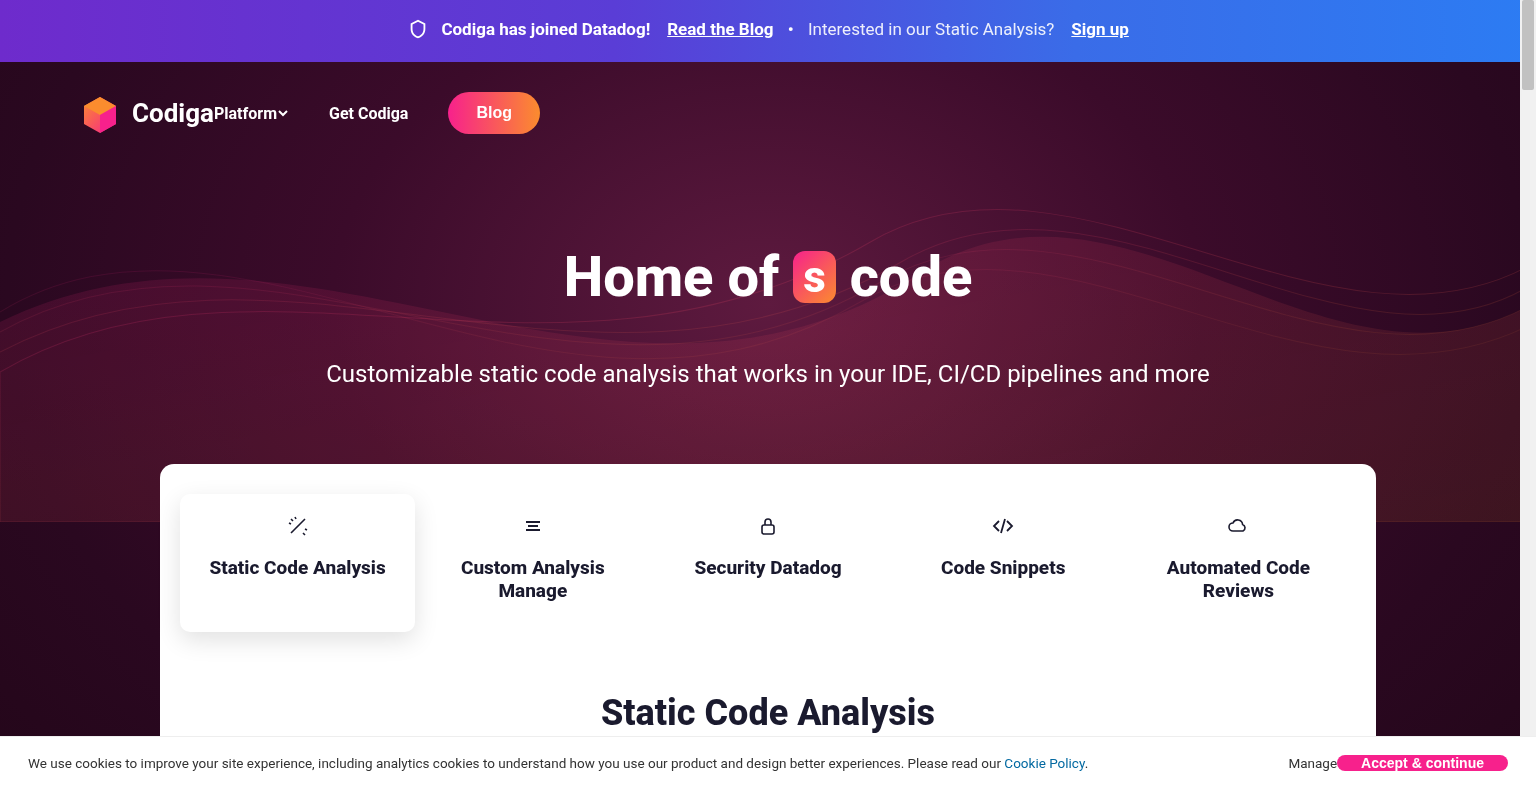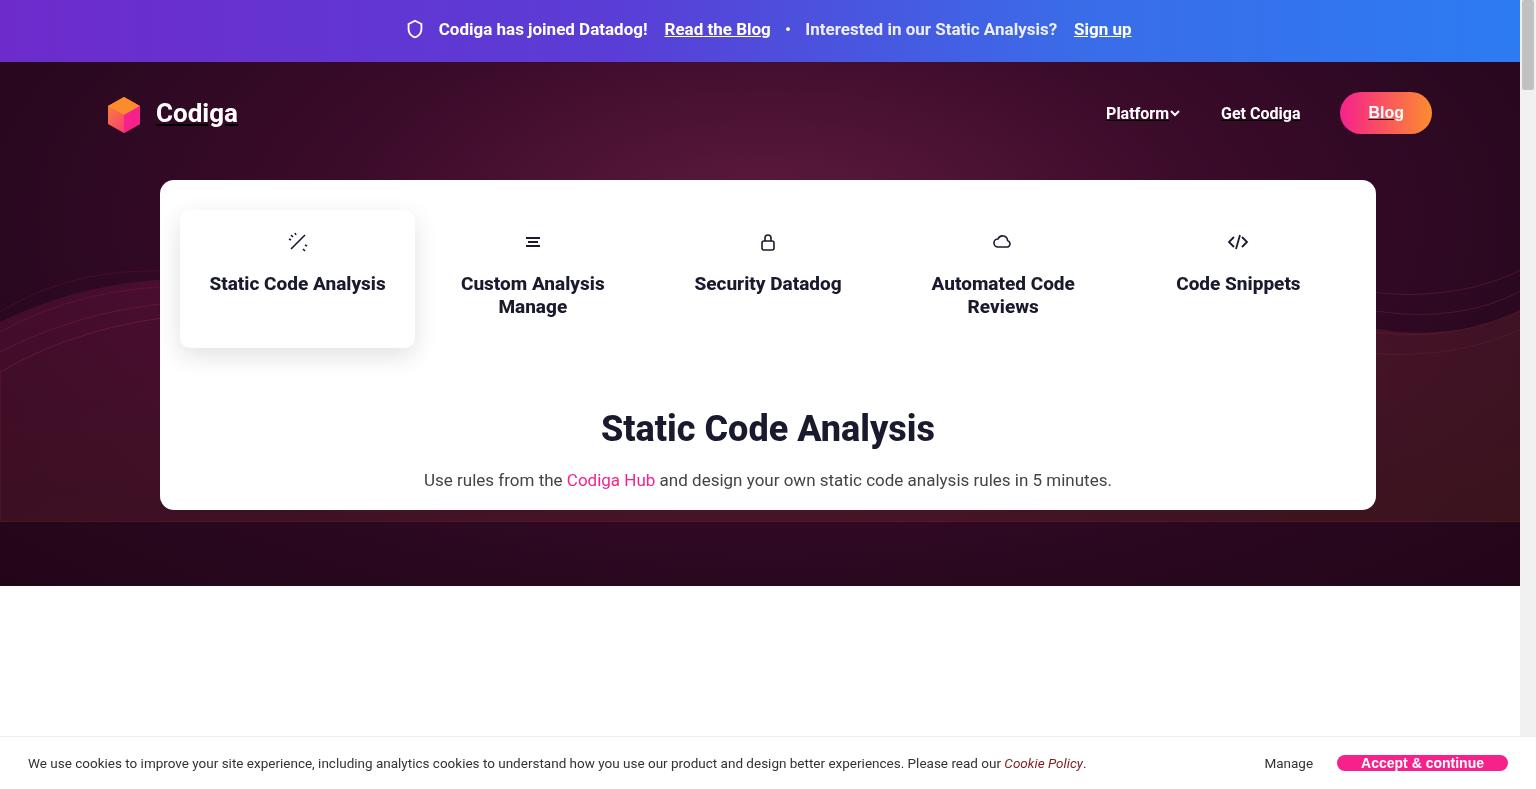--- a/index.html
+++ b/index.html
@@ -10,43 +10,41 @@
   color: #fff;
   padding: 18px 20px;
   text-align: center;
   font-size: 17px;
   font-weight: 500;
 }
 .announcement-bar .icon-box { display: inline-block; margin-right: 8px; vertical-align: middle; }
 .announcement-bar a { color: #fff; text-decoration: underline; font-weight: 700; }
 .announcement-bar .sep { margin: 0 10px; }
 .announcement-bar .joined { font-weight: 700; }
-.announcement-bar .interested { font-weight: 700; opacity: 0.9; }
+.announcement-bar .interested { font-weight: 400; opacity: 0.9; }
 
 .hero-container {
   background: radial-gradient(ellipse at 50% 30%, #5e1a3f 0%, #3b0b2a 40%, #2a0820 70%, #220618 100%);
   position: relative;
   padding-bottom: 60px;
 }
 .hero-bg {
   position: absolute;
   top: 60px; left: 0; right: 0; height: 400px;
   overflow: hidden;
   opacity: 0.7;
 }
 .hero-bg svg { width: 100%; height: 100%; }
 
 .header {
   display: flex;
   align-items: center;
-  justify-content: space-between;
-  padding: 30px 104px;
+  padding: 30px 80px;
   position: relative;
   z-index: 2;
-  text-decoration: underline;
 }
 .logo { display: flex; align-items: center; gap: 12px; }
 .logo-text { color: #fff; font-size: 26px; font-weight: 700; }
 .nav { display: flex; align-items: center; gap: 40px; }
 .nav-item { color: #fff; font-weight: 700; font-size: 16px; display: flex; align-items: center; gap: 0; cursor: pointer; }
 .blog-btn {
   background: linear-gradient(90deg, #f7218c 0%, #fb8c2e 100%);
   color: #fff;
   font-weight: 700;
   padding: 12px 28px;
@@ -104,22 +102,22 @@
   background: #fff;
   border-top: 1px solid #eee;
   display: flex;
   align-items: center;
   justify-content: space-between;
   padding: 18px 28px;
   font-size: 13.5px;
   color: #333;
   z-index: 100;
 }
-.cookie-text a { color: #7f1d1d; text-decoration: none; font-style: italic; }
-.cookie-actions { display: flex; align-items: center; gap: 24px; }
+.cookie-text a { color: #0369a1; text-decoration: none; }
+.cookie-actions { display: flex; align-items: center; }
 .manage-link { color: #333; cursor: pointer; }
 .accept-btn {
   background: #f7218c;
   color: #fff;
   border: none;
   border-radius: 999px;
   padding: 0 24px;
   font-weight: 700;
   font-size: 14px;
   cursor: pointer;
@@ -190,20 +188,28 @@
             </svg>
         </span>
       </div>
       <div class="nav-item">
         <span>Get Codiga</span>
       </div>
       <button class="blog-btn">Blog</button>
     </nav>
   </header>
 
+  <div class="hero-content">
+    <h1 class="hero-title">
+      <span>Home of</span>
+      <span class="badge">s</span>
+      <span>code</span>
+    </h1>
+    <p class="hero-subtitle">Customizable static code analysis that works in your IDE, CI/CD pipelines and more</p>
+  </div>
 
   <div class="tabs-card">
     <div class="tabs-row">
       <div class="tab active">
         <span class="tab-icon">
           <svg width="24" height="24" viewBox="0 0 24 24" fill="none" stroke="#1a1a2e" stroke-width="1.6">
               <path d="M5 19L19 5M5 5l2 2M9 3l1 2M3 9l2 1M17 19l2 2M19 15l2 1"></path>
             </svg>
         </span>
         <span class="tab-label">Static Code Analysis</span>
@@ -220,33 +226,33 @@
         <span class="tab-icon">
           <svg width="24" height="24" viewBox="0 0 24 24" fill="none" stroke="#1a1a2e" stroke-width="1.6">
               <rect x="6" y="11" width="12" height="9" rx="2"></rect>
               <path d="M9 11V8a3 3 0 016 0v3"></path>
             </svg>
         </span>
         <span class="tab-label">Security Datadog</span>
       </div>
       <div class="tab">
         <span class="tab-icon">
+          <svg width="24" height="24" viewBox="0 0 24 24" fill="none" stroke="#1a1a2e" stroke-width="1.8">
+              <path d="M8 7l-5 5 5 5M16 7l5 5-5 5M14 5l-4 14"></path>
+            </svg>
+        </span>
+        <span class="tab-label">Code Snippets</span>
+      </div>
+      <div class="tab">
+        <span class="tab-icon">
           <svg width="24" height="24" viewBox="0 0 24 24" fill="none" stroke="#1a1a2e" stroke-width="1.6">
               <path d="M7 17a4 4 0 010-8 5 5 0 019.6 1.5A3.5 3.5 0 0117 17H7z"></path>
             </svg>
         </span>
         <span class="tab-label">Automated Code Reviews</span>
-      </div>
-      <div class="tab">
-        <span class="tab-icon">
-          <svg width="24" height="24" viewBox="0 0 24 24" fill="none" stroke="#1a1a2e" stroke-width="1.8">
-              <path d="M8 7l-5 5 5 5M16 7l5 5-5 5M14 5l-4 14"></path>
-            </svg>
-        </span>
-        <span class="tab-label">Code Snippets</span>
       </div>
     </div>
 
     <div class="section-content">
       <h2 class="section-title">Static Code Analysis</h2>
       <p class="section-desc">
         <span>Use rules from the </span><a href="#">Codiga Hub</a><span> and design your own static code analysis rules in 5 minutes.</span>
       </p>
     </div>
   </div>

